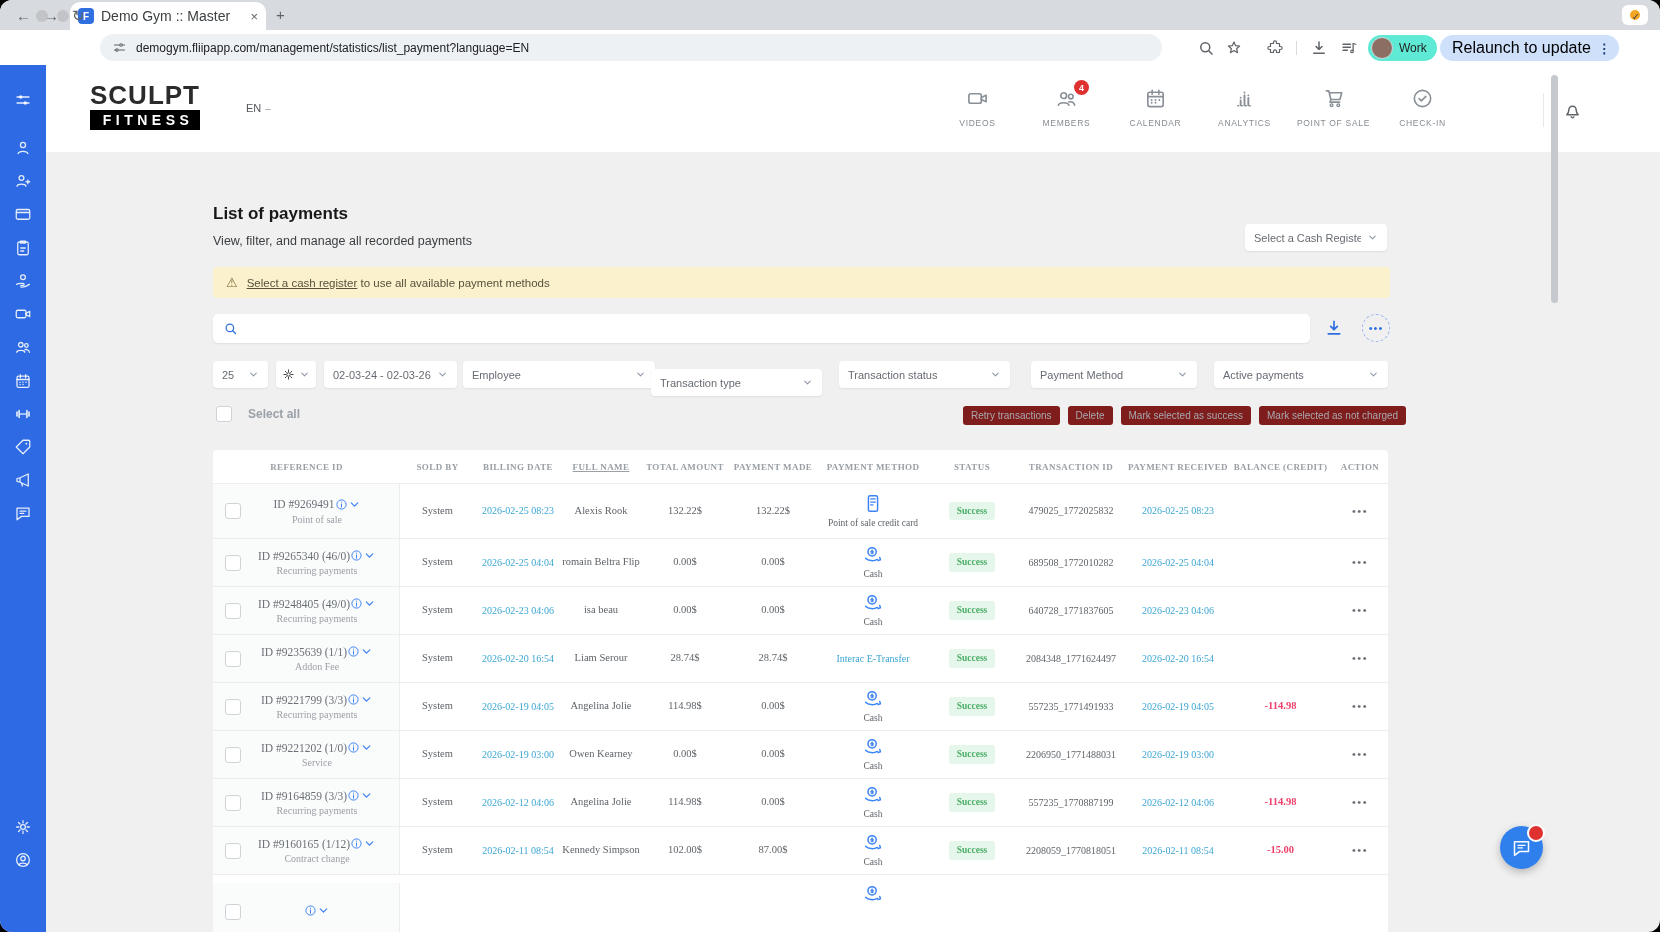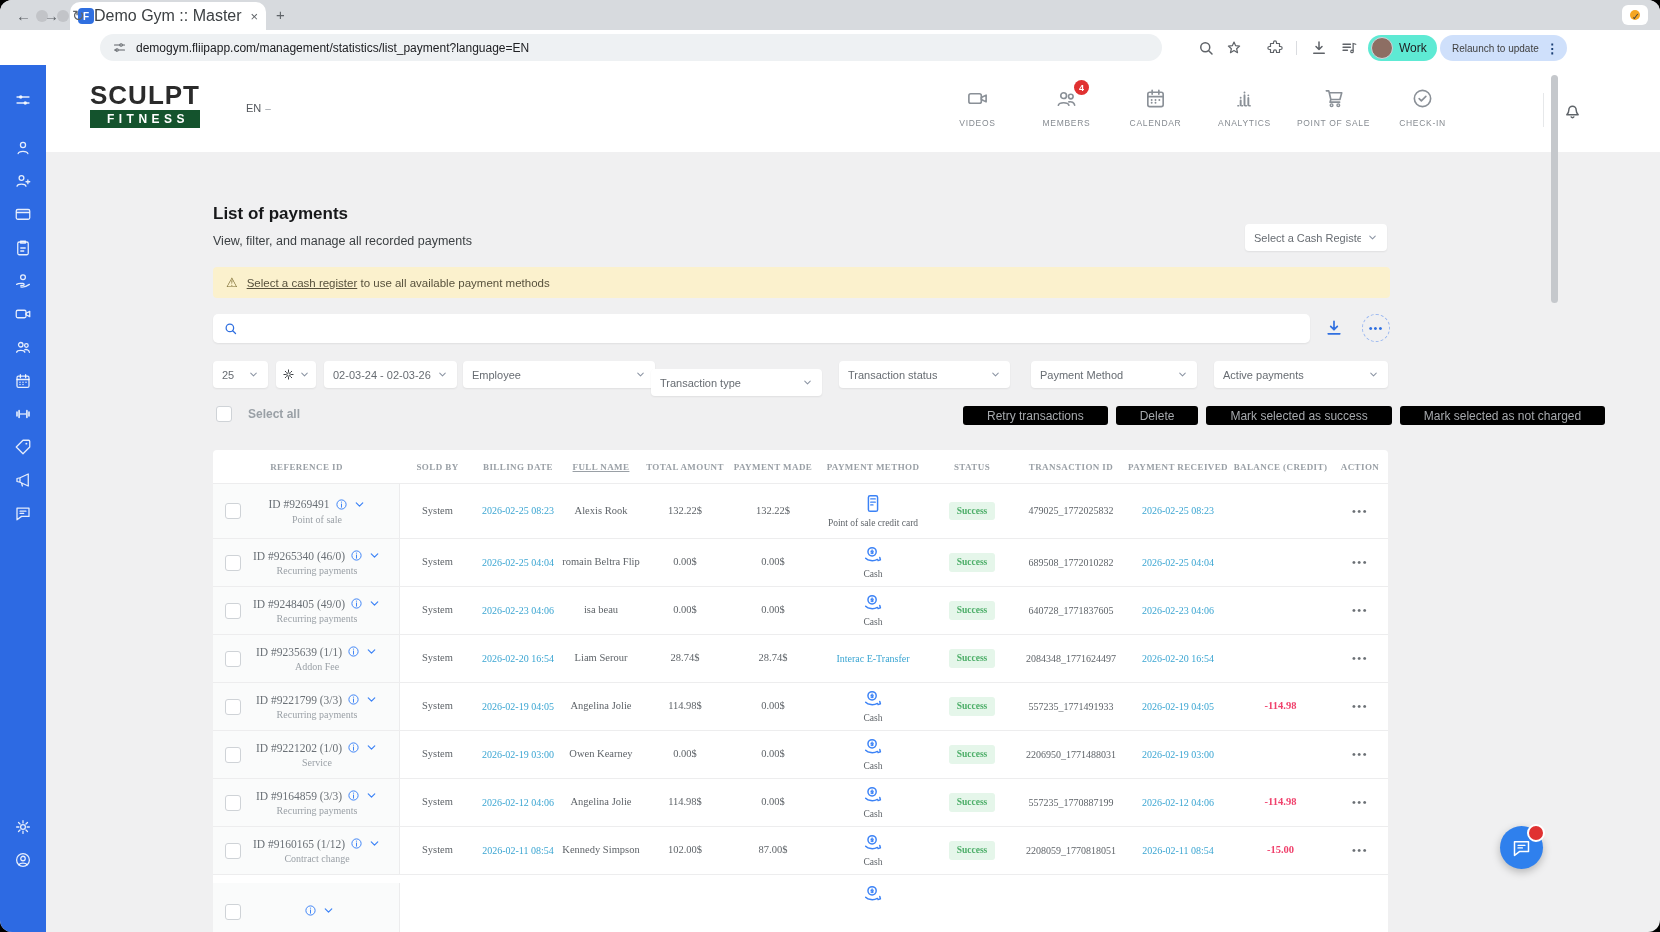--- a/index.html
+++ b/index.html
@@ -6,51 +6,51 @@
     font-family:"Liberation Sans",sans-serif;-webkit-font-smoothing:antialiased;}
   .window{position:absolute;inset:0;border-radius:12px;overflow:hidden;background:#f0f0f1;}
 
   
   .tabstrip{position:absolute;left:0;top:0;right:0;height:30px;background:#d7dade;}
   .wc{position:absolute;top:10px;width:12px;height:12px;border-radius:50%;background:#c2c4c8;}
   .tab{position:absolute;left:70px;top:2px;width:196px;height:28px;background:#fff;
     border-radius:10px 10px 0 0;display:flex;align-items:center;padding:0 8px;box-sizing:border-box;}
   .favicon{width:16px;height:16px;border-radius:4px;background:#2f6fe0;color:#fff;font-size:10px;
     font-weight:bold;display:flex;align-items:center;justify-content:center;flex:0 0 auto;}
-  .tabtitle{font-size:16px;color:#3c4043;margin-left:0;white-space:nowrap;overflow:hidden;flex:1;}
+  .tabtitle{font-size:14px;color:#3c4043;margin-left:7px;white-space:nowrap;overflow:hidden;flex:1;}
   .tabclose{color:#5f6368;font-size:13px;margin-left:6px;cursor:default;}
   .newtab{position:absolute;left:276px;top:6px;color:#5f6368;font-size:15px;}
   .corner-widget{position:absolute;right:12px;top:5px;width:26px;height:20px;background:#fff;
     border-radius:6px;display:flex;align-items:center;justify-content:center;}
   .corner-widget .dot{width:10px;height:10px;border-radius:50%;background:#f5a623;position:relative;}
   .corner-widget .chk{position:absolute;color:#444;font-size:10px;margin-left:2px;margin-top:2px;}
 
   .toolbar{position:absolute;left:0;top:30px;right:0;height:35px;background:#fff;border-bottom:1px solid #e4e6e9;}
   .navbtn{position:absolute;top:7px;color:#5f6368;font-size:15px;}
   .urlpill{position:absolute;left:100px;top:34px;width:1062px;height:27px;background:#eef1f3;border-radius:14px;
     display:flex;align-items:center;padding:0 12px;box-sizing:border-box;}
   .urltext{font-size:12px;color:#202124;margin-left:9px;white-space:nowrap;}
   .tbicon{position:absolute;top:39px;width:18px;height:18px;color:#5f6368;}
   .tbdivider{position:absolute;left:1296px;top:41px;width:1px;height:14px;background:#dadce0;}
   .profilepill{position:absolute;left:1368px;top:35px;height:26px;background:#5eead4;border-radius:13px;
     display:flex;align-items:center;padding:0 10px 0 3px;}
   .avatar{width:20px;height:20px;border-radius:50%;background:#8d6e63;border:1px solid #cfd4da;}
   .profilename{font-size:12px;color:#202124;margin-left:6px;}
   .relaunchpill{position:absolute;left:1440px;top:35px;height:26px;background:#cfe0fb;border-radius:13px;
     display:flex;align-items:center;padding:0 8px 0 12px;}
-  .relaunchtext{font-size:10px;color:#404040;}
+  .relaunchtext{font-size:16px;color:#000000;}
   .kebab{color:#1a3e75;font-size:13px;margin-left:7px;font-weight:bold;}
 
   
   .sidebar{position:absolute;left:0;top:65px;bottom:0;width:46px;background:#2d6ae3;}
   .sideicon{position:absolute;left:14px;width:18px;height:18px;color:rgba(255,255,255,.88);}
   .appheader{position:absolute;left:46px;top:65px;right:0;height:87px;background:#fff;}
   .logo{position:absolute;left:44px;top:17px;}
   .logo1{font-size:26px;font-weight:bold;color:#2b2b2b;letter-spacing:1px;line-height:26px;}
-  .logo2{background:#14532d;color:#fff;font-size:12px;font-weight:bold;letter-spacing:4.5px;
+  .logo2{background:#000000;color:#fff;font-size:14px;font-weight:bold;letter-spacing:4.5px;
     padding:2px 0 2px 6px;text-align:center;margin-top:2px;}
   .lang{position:absolute;left:200px;top:37px;font-size:11px;color:#53575c;display:flex;align-items:center;gap:4px;}
   .lang .dash{color:#9aa0a6;font-size:10px;}
   .topnav{position:absolute;left:887px;top:22px;display:flex;}
   .navitem{width:89px;display:flex;flex-direction:column;align-items:center;position:relative;}
   .navitem svg{width:23px;height:23px;color:#8a9097;}
   .navlabel{font-size:8.5px;letter-spacing:.7px;color:#868b91;margin-top:8px;white-space:nowrap;}
   .navbadge{position:absolute;top:-7px;left:52px;min-width:15px;height:15px;border-radius:8px;background:#e03131;
     color:#fff;font-size:9px;font-weight:bold;display:flex;align-items:center;justify-content:center;}
   .hdivider{position:absolute;left:1497px;top:28px;width:1px;height:34px;background:#e6e8ea;}
@@ -74,37 +74,37 @@
   .searchbox svg{width:15px;height:15px;color:#2f6fe0;}
   .searchbox input{border:0;outline:0;flex:1;margin-left:8px;font-size:12px;background:transparent;}
   .dlarrow{position:absolute;left:1324px;top:318px;width:20px;height:20px;color:#2f6fe0;}
   .morebtn{position:absolute;left:1362px;top:314px;width:28px;height:28px;border-radius:50%;
     border:1px dashed #9bb8f0;color:#2f6fe0;font-size:11px;letter-spacing:1px;display:flex;align-items:center;
     justify-content:center;box-sizing:border-box;background:transparent;}
   .selectallrow{position:absolute;left:216px;top:406px;display:flex;align-items:center;}
   .cb{width:16px;height:16px;border:1px solid #cfd3d7;border-radius:3px;background:#fff;box-sizing:border-box;flex:0 0 auto;}
   .salabel{font-size:12px;font-weight:bold;color:#9aa0a6;margin-left:16px;}
   .bulk{position:absolute;top:406px;height:19px;display:flex;align-items:center;gap:8px;left:963px;}
-  .bulk button{border:0;background:#000000;color:#a6a9ad;font-size:12px;border-radius:3px;height:19px;
-    padding:0 24px;white-space:nowrap;font-family:inherit;}
+  .bulk button{border:0;background:#7f1d1d;color:#a6a9ad;font-size:10px;border-radius:3px;height:19px;
+    padding:0 8px;white-space:nowrap;font-family:inherit;}
 
   
   .tablewrap{position:absolute;left:213px;top:450px;width:1175px;bottom:0;background:#fff;border-radius:4px 4px 0 0;
     overflow:hidden;font-family:Liberation Serif, serif;}
   .thead{display:flex;height:33px;align-items:center;}
   .th{font-size:9px;font-weight:bold;color:#9aa0a6;letter-spacing:.4px;text-align:center;white-space:nowrap;}
   .th.u{text-decoration:underline;}
   .trow{display:flex;border-top:1px solid #ededee;height:47px;align-items:center;}
   .trow.tall{height:54px;}
   .trow.partial{height:67px;align-items:flex-start;padding-top:8px;box-sizing:border-box;}
   .c{font-size:10.5px;color:#5f6469;text-align:center;line-height:1.35;}
   .c-ref{width:187px;align-self:stretch;background:#fafbfb;border-right:1px solid #ececed;display:flex;
     align-items:center;padding-left:12px;box-sizing:border-box;}
   .refbody{flex:1;text-align:center;padding-right:6px;}
-  .idline{display:flex;align-items:center;justify-content:center;gap:5px;}
+  .idline{display:flex;align-items:center;justify-content:center;}
   .idtext{font-size:11.5px;color:#6a7076;white-space:nowrap;}
   .idline svg{width:13px;height:13px;color:#3b82f6;}
   .subtype{font-size:10px;color:#9ba1a7;margin-top:3px;}
   .w-sold{width:75px;}.w-bill{width:86px;}.w-name{width:80px;}.w-total{width:88px;}.w-made{width:88px;}
   .w-method{width:112px;}.w-status{width:86px;}.w-txn{width:112px;}.w-recv{width:102px;}.w-bal{width:103px;}
   .w-act{width:56px;}
   .datec{color:#3aa5d2;font-size:10px;white-space:nowrap;}
   .methodc{display:flex;flex-direction:column;align-items:center;justify-content:center;gap:2px;}
   .methodc svg{width:22px;height:22px;color:#3b82f6;}
   .mlabel{font-size:9.5px;color:#5f6469;white-space:nowrap;}

